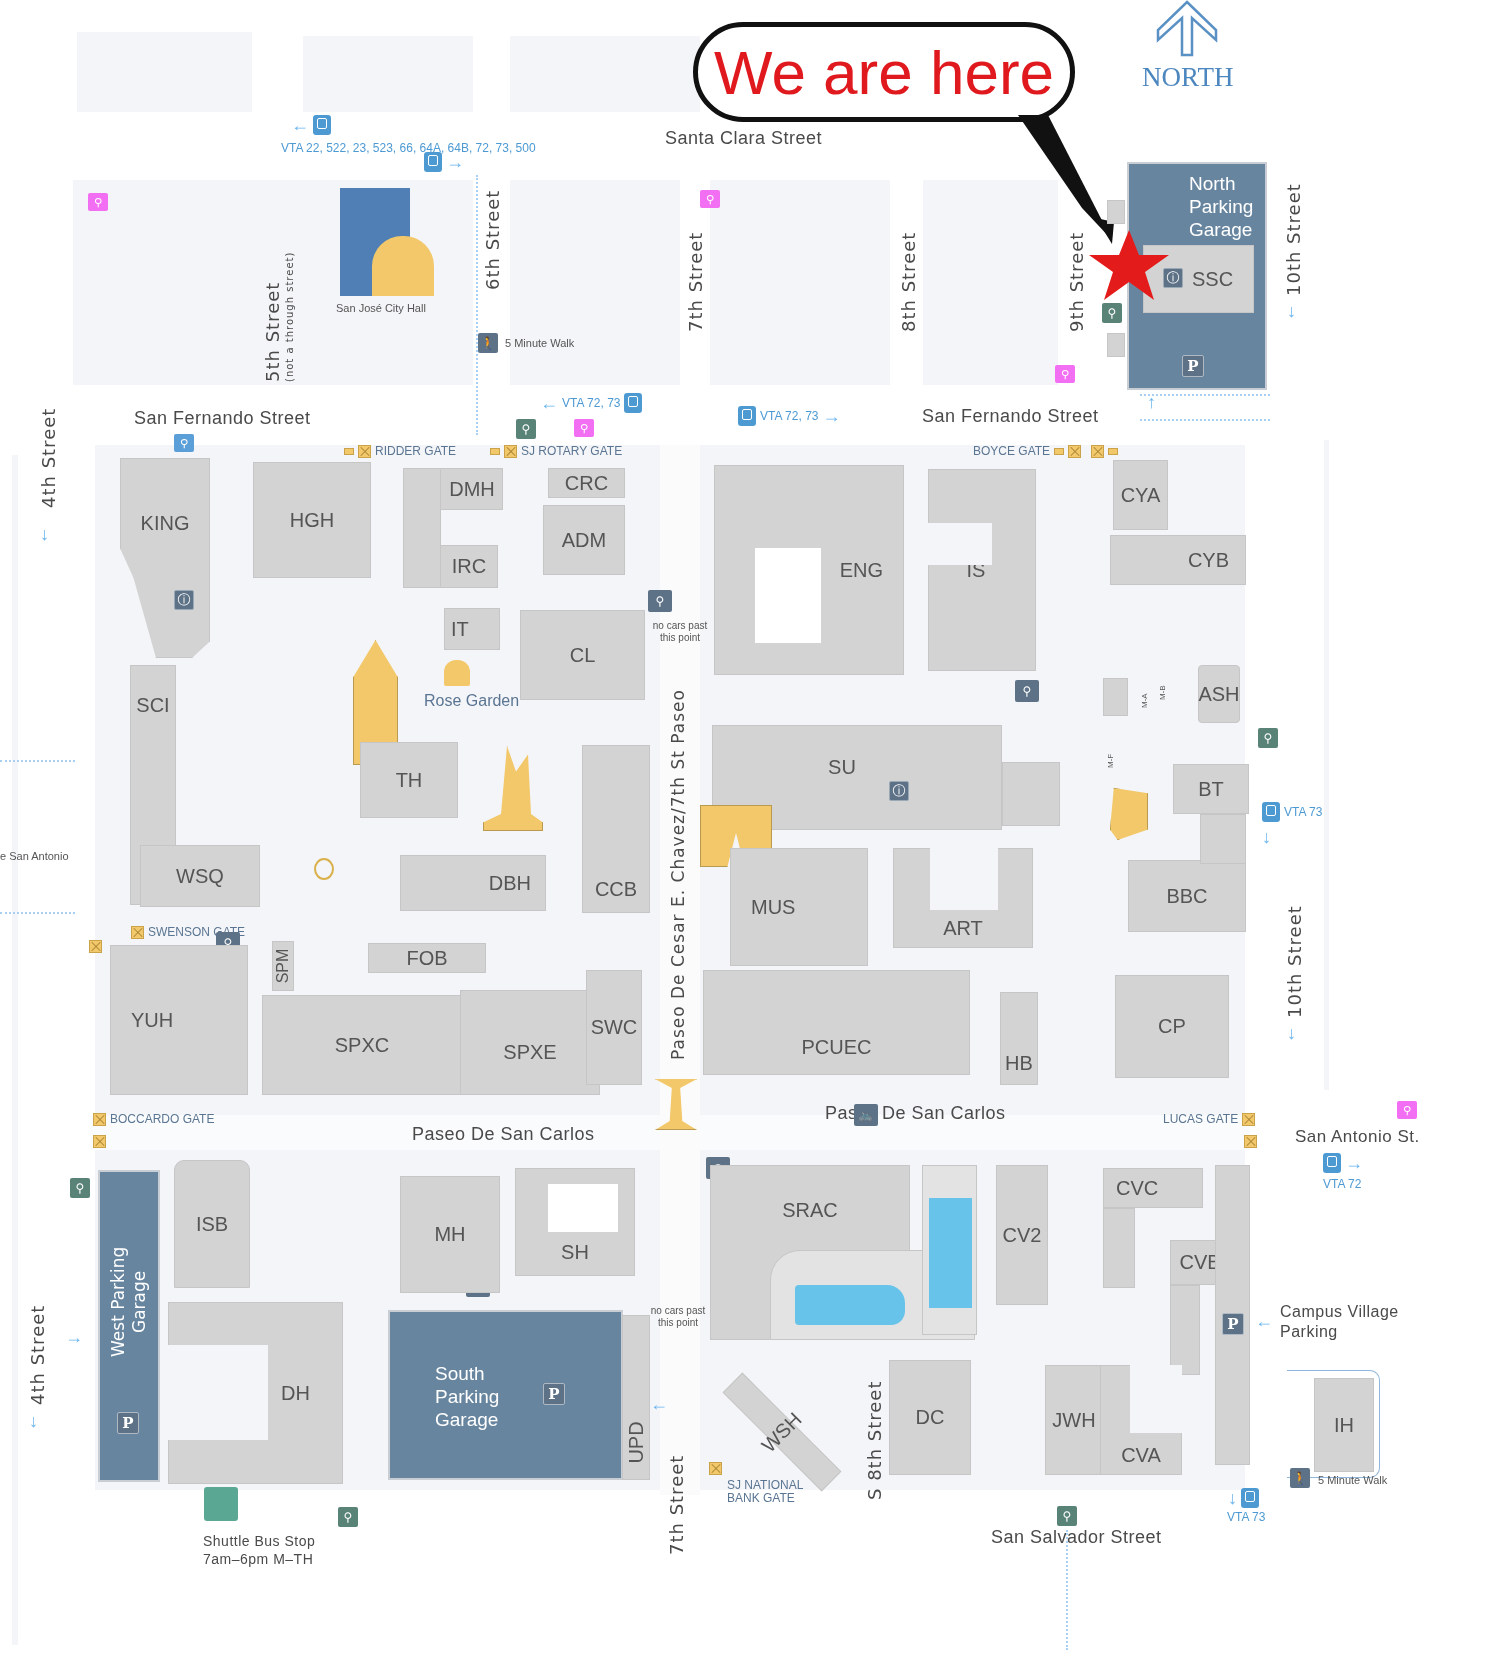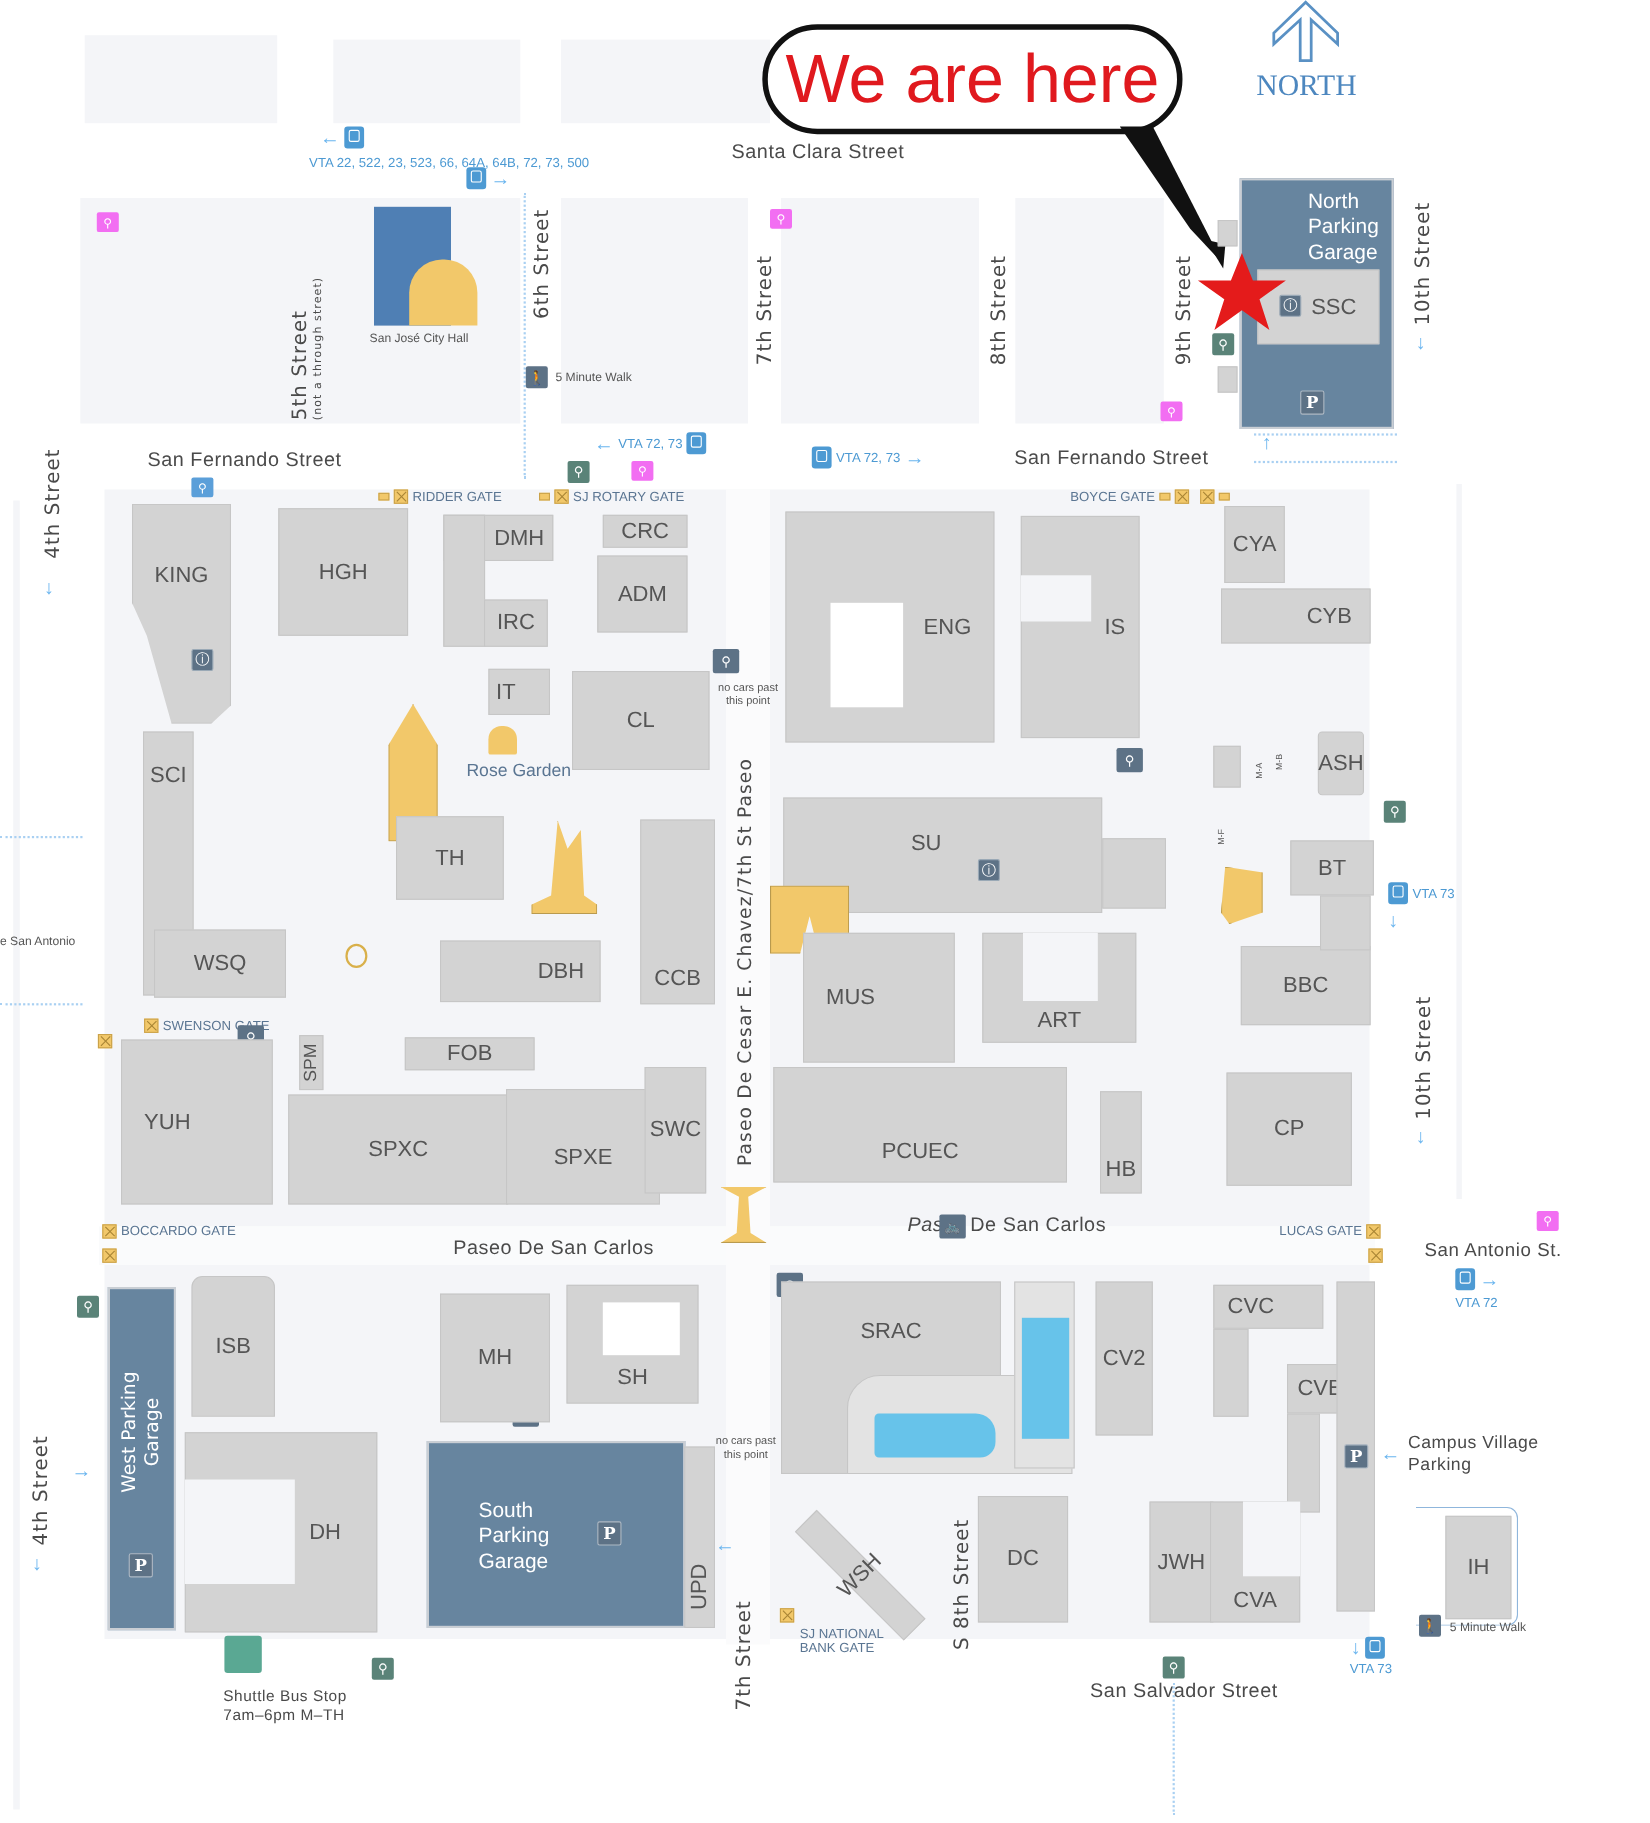--- a/index.html
+++ b/index.html
@@ -87,21 +87,21 @@
   <div class="vstreet" style="left:666px;top:1555px;">7th Street</div>
   <div class="vstreet" style="left:898px;top:332px;">8th Street</div>
   <div class="vstreet" style="left:864px;top:1500px;">S 8th Street</div>
   <div class="vstreet" style="left:1066px;top:332px;">9th Street</div>
   <div class="vstreet" style="left:1283px;top:296px;">10th Street</div>
   <div class="arrow" style="position:absolute;left:1287px;top:302px;">↓</div>
   <div class="vstreet" style="left:1284px;top:1018px;">10th Street</div>
   <div class="arrow" style="position:absolute;left:1287px;top:1024px;">↓</div>
   <div class="vstreet" style="left:668px;top:1060px;font-size:17px;">Paseo De Cesar E. Chavez/7th St Paseo</div>
   <div class="street" style="left:412px;top:1124px;">Paseo De San Carlos</div>
-  <div class="street" style="left:825px;top:1103px;font-style:italic;">Pas</div>
+  <div class="street" style="left:825px;top:1103px;">Pas</div>
   <div class="bikerack" style="left:854px;top:1104px;">🚲</div>
   <div class="street" style="left:882px;top:1103px;">De San Carlos</div>
   <div class="street" style="left:1295px;top:1127px;font-size:17px;">San Antonio St.</div>
   <div class="small" style="left:0px;top:850px;">e San Antonio</div>
   <div class="street" style="left:991px;top:1527px;">San Salvador Street</div>
 
   <div class="vta" style="left:291px;top:115px;">
       <span class="arrow">←</span>
       <span class="busicon"></span>
     </div>
@@ -247,21 +247,21 @@
   <div class="bldg" style="left:548px;top:468px;width:77px;height:30px;">
       <span>CRC</span>
     </div>
   <div class="bldg" style="left:543px;top:505px;width:82px;height:70px;">
       <span>ADM</span>
     </div>
   <div class="bldg" style="left:714px;top:465px;width:190px;height:210px;justify-content:flex-end;padding-right:20px;">
       <span>ENG</span>
     </div>
   <div style="position:absolute;left:755px;top:548px;width:66px;height:95px;background:#ffffff;"></div>
-  <div class="bldg" style="left:928px;top:469px;width:108px;height:202px;justify-content:flex-end;padding-right:12px;">
+  <div class="bldg" style="left:928px;top:469px;width:108px;height:202px;justify-content:center;padding-right:12px;">
       <span>IS</span>
     </div>
   <div style="position:absolute;left:928px;top:523px;width:64px;height:42px;background:#f4f5f8;"></div>
   <div style="position:absolute;left:928px;top:600px;width:64px;height:0px;background:#f4f5f8;"></div>
   <div class="bldg" style="left:1113px;top:460px;width:55px;height:70px;">
       <span>CYA</span>
     </div>
   <div class="bldg" style="left:1110px;top:535px;width:136px;height:50px;justify-content:flex-end;padding-right:16px;">
       <span>CYB</span>
     </div>

